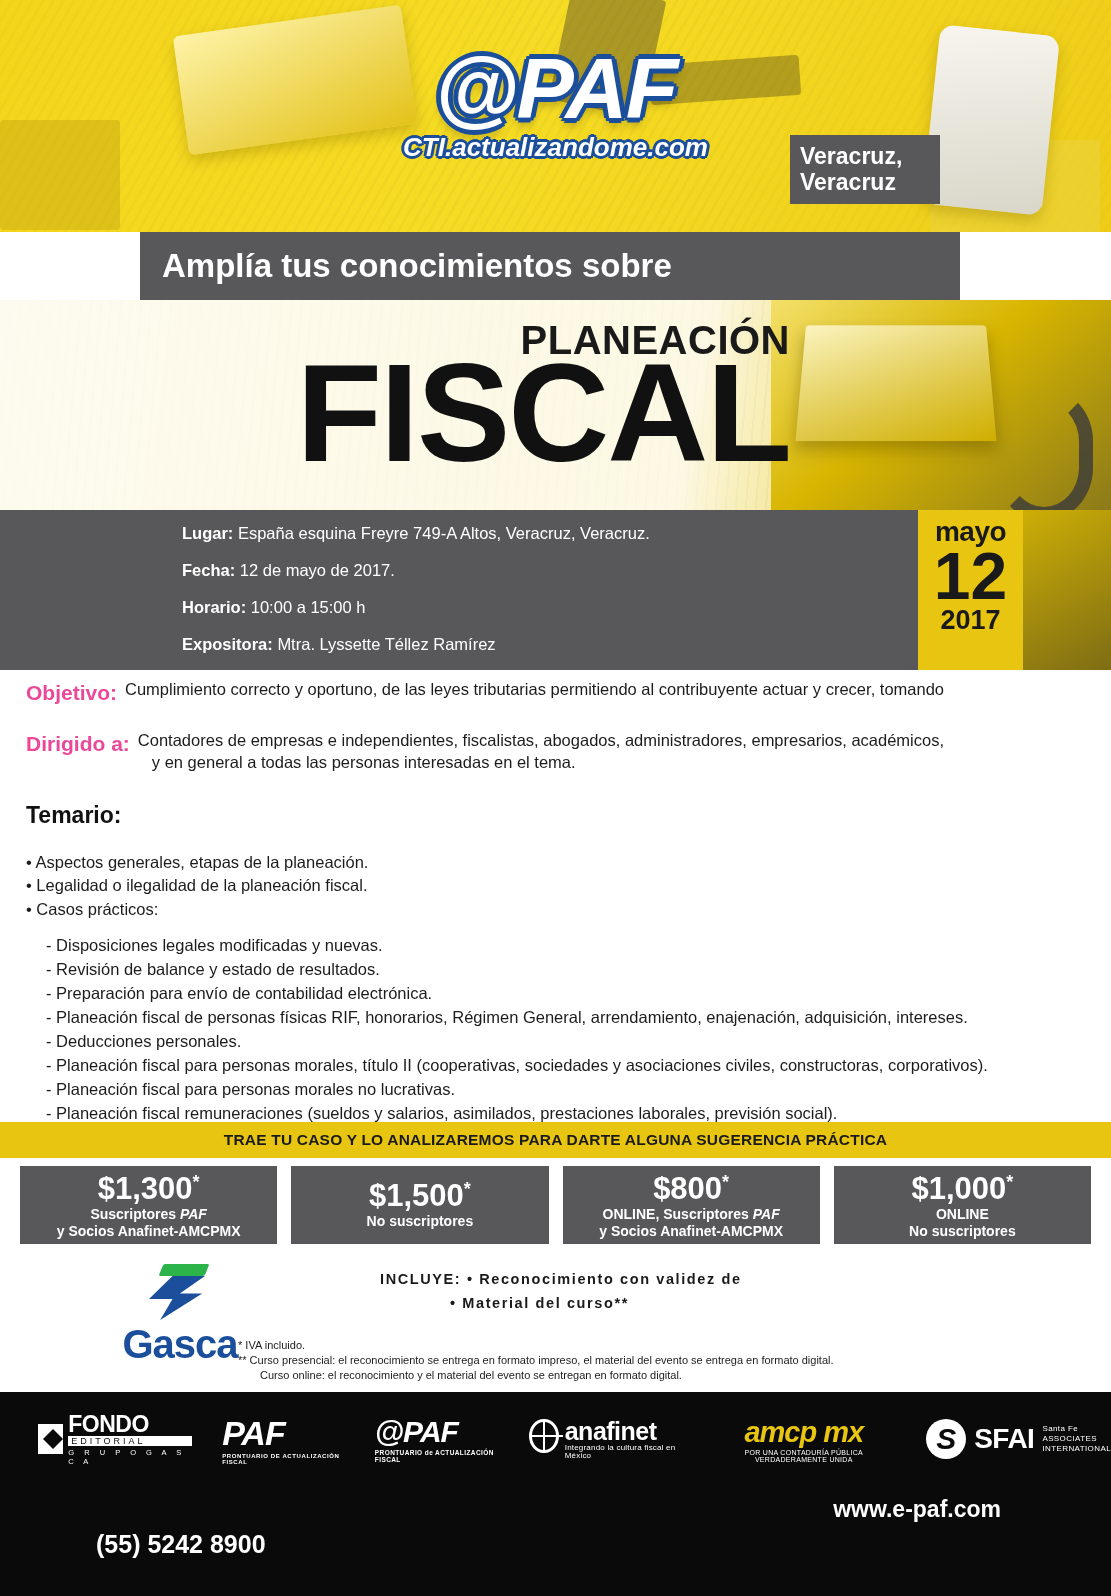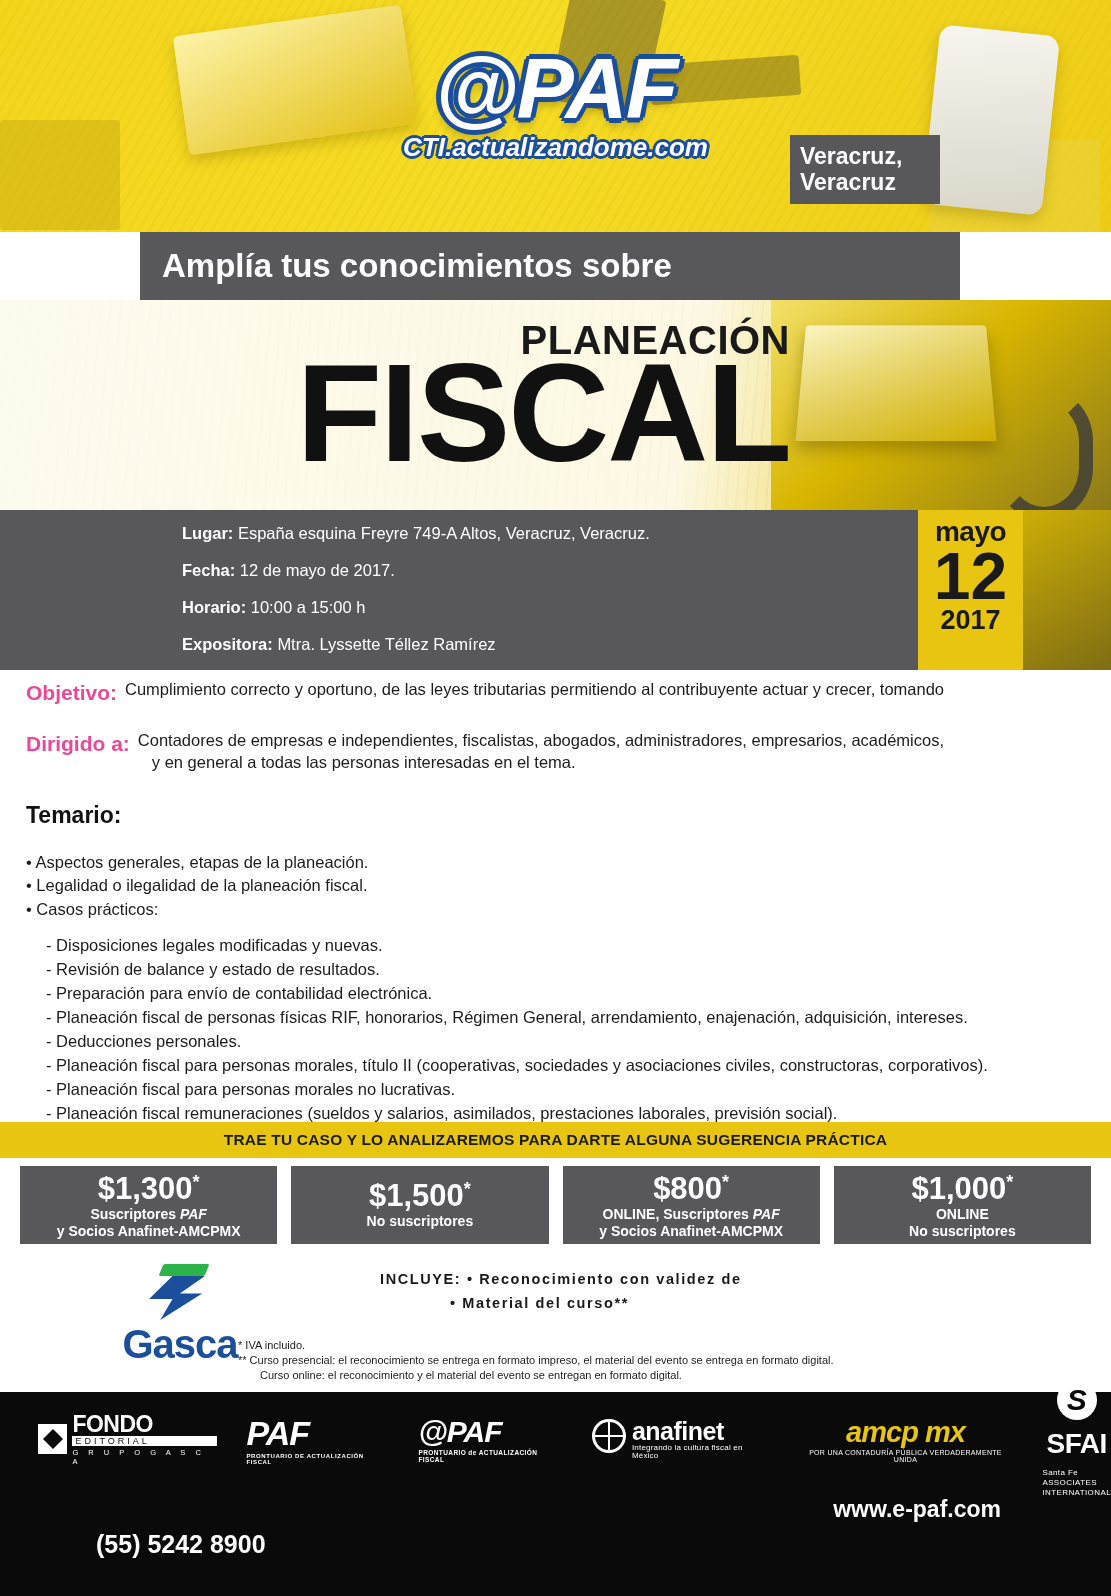--- a/index.html
+++ b/index.html
@@ -257,21 +257,21 @@
     content:""; position:absolute; left:50%; top:-1px; width:2px; height:32px; background:#fff; transform: translateX(-50%);
   }
   .lg-ana .globe:after{
     content:""; position:absolute; top:50%; left:-1px; width:32px; height:2px; background:#fff; transform: translateY(-50%);
   }
   .lg-ana .tx { font-size: 25px; font-weight: bold; letter-spacing: -.5px; line-height:1;}
   .lg-ana .tx small { display:block; font-size: 8px; font-weight: normal; letter-spacing:.2px;}
   .lg-amcp { text-align:center; }
   .lg-amcp .big { font-size: 29px; font-weight: bold; font-style: italic; color:#e8c511; letter-spacing:-1px;}
   .lg-amcp .sm { font-size: 7px; letter-spacing: .3px; }
-  .lg-sfai { display:flex; align-items:center; gap:8px;flex-direction:column;}
+  .lg-sfai { display:flex; align-items:center; gap:8px;}
   .lg-sfai .circ {
     width: 40px; height: 40px; border-radius:50%; background:#fff;
     position:relative;
   }
   .lg-sfai .circ:after{
     content:"S"; position:absolute; inset:0; color:#0a0a0a; font-size:30px; font-weight:bold;
     display:flex; align-items:center; justify-content:center; font-style:italic;
   }
   .lg-sfai .nm { font-size: 28px; font-weight: bold; letter-spacing: -.5px;}
   .lg-sfai .sub { font-size: 8px; line-height: 1.25; letter-spacing: .4px;}

